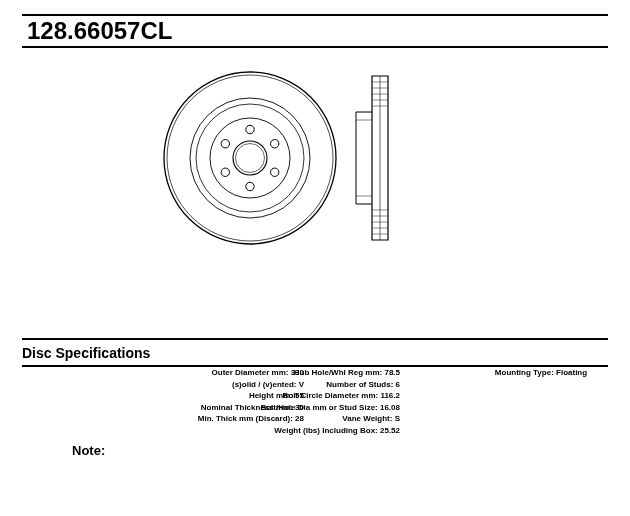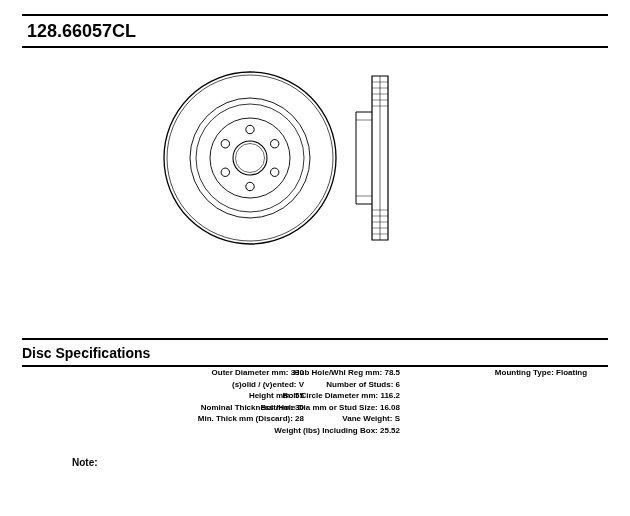--- a/index.html
+++ b/index.html
@@ -42,21 +42,21 @@
     position: absolute;
     left: 0; top: 32px;
     width: 586px;
     height: 2px;
     background: #000;
   }
   .part-number {
     position: absolute;
     left: 5px;
     top: 5px;
-    font-size: 18px;
+    font-size: 24px;
     font-weight: bold;
     letter-spacing: 0px;
     line-height: 24px;
   }
   .product-type {
     position: absolute;
     right: 6px;
     top: 7px;
     font-size: 15px;
     font-weight: bold;
@@ -119,24 +119,23 @@
     padding-left: 32px;
     box-sizing: border-box;
   }
   .spec-line {
     white-space: nowrap;
   }
   .note {
     position: absolute;
     left: 50px;
     top: 78px;
-    font-size: 10px;
+    font-size: 13px;
     font-weight: bold;
     line-height: 12px;
-    margin-top: 12px;
   }
 </style>
 </head>
 <body>
 
 <div class="sheet">
 
   <div class="header">
     <div class="header-rule-top"></div>
     <div class="part-number">128.66057CL</div>

